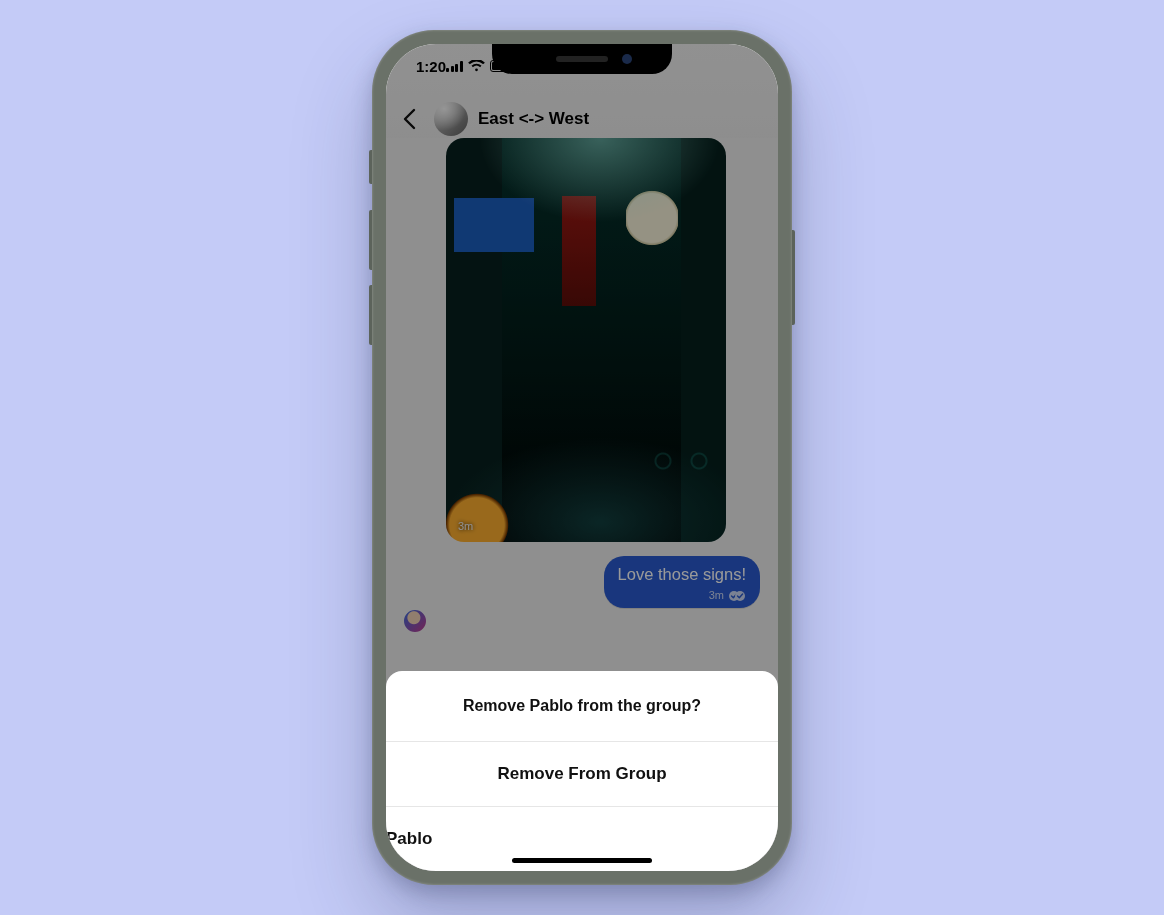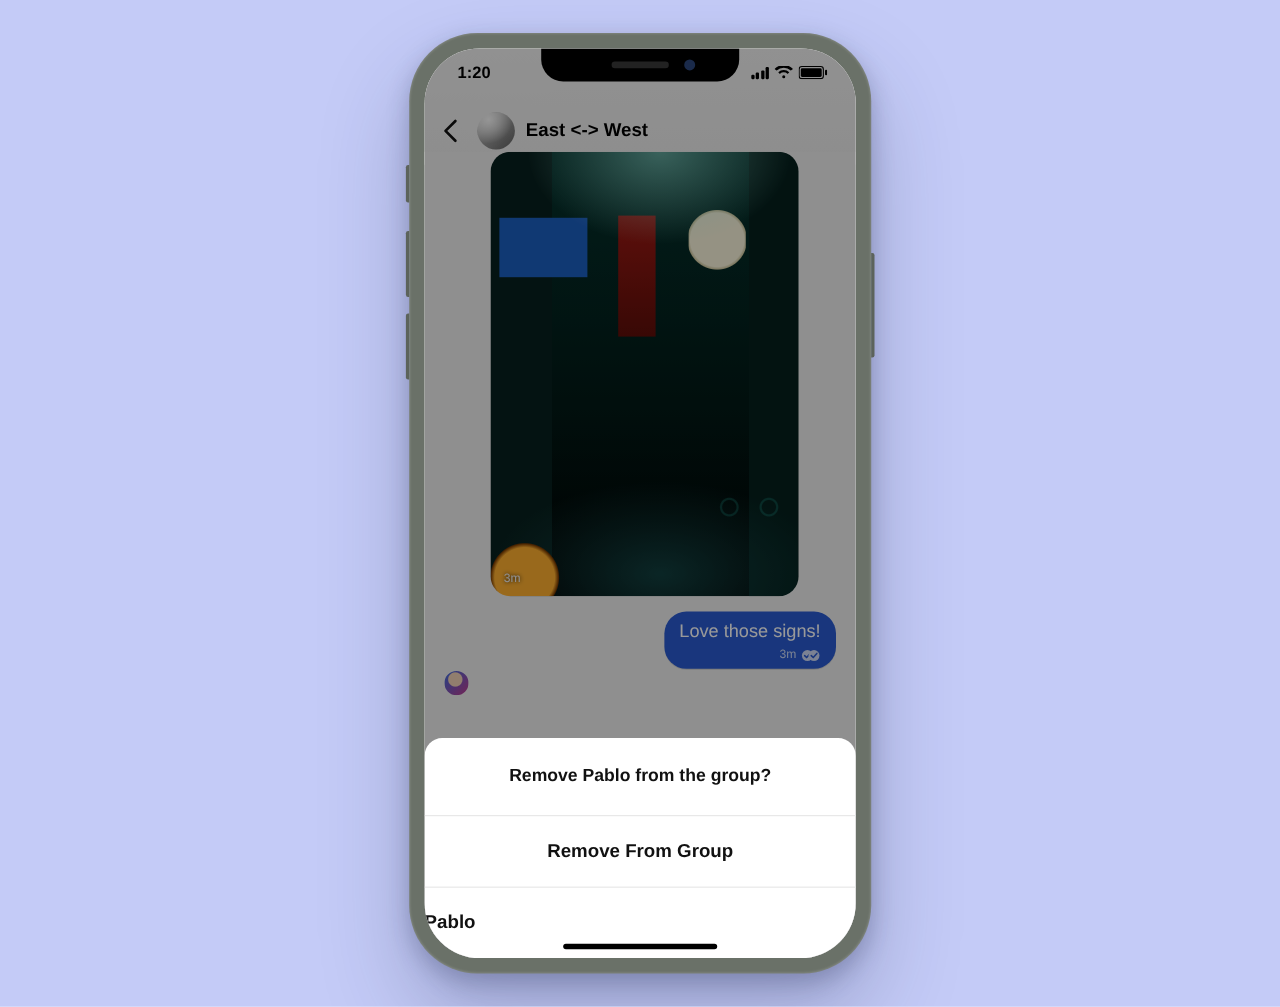--- a/index.html
+++ b/index.html
@@ -53,21 +53,21 @@
     border-radius:0 0 20px 20px;
     z-index:50;
     display:flex; align-items:center; justify-content:center; gap:40px;
   }
   .notch .speaker { width:52px; height:6px; background:#222; border-radius:3px; }
   .notch .cam { width:10px; height:10px; background:#1a2a4a; border-radius:50%; position:absolute; right:40px; }
 
   
   .statusbar {
     position:absolute; top:0; left:0; right:0; height:44px;
-    display:flex; align-items:center; justify-content:space-between;
+    display:flex; align-items:center; justify-content:flex-start;
     padding:0 26px 0 30px;
     font-weight:600; font-size:15px; color:#000;
     z-index:40;
   }
   .statusbar .right { display:flex; align-items:center; gap:5px; }
   .sig { display:flex; align-items:flex-end; gap:1.5px; height:11px;}
   .sig i { width:3px; background:#000; border-radius:1px;}
   .sig i:nth-child(1){height:4px} .sig i:nth-child(2){height:6px}
   .sig i:nth-child(3){height:8px} .sig i:nth-child(4){height:11px}
   .wifi svg, .batt svg { display:block; }

